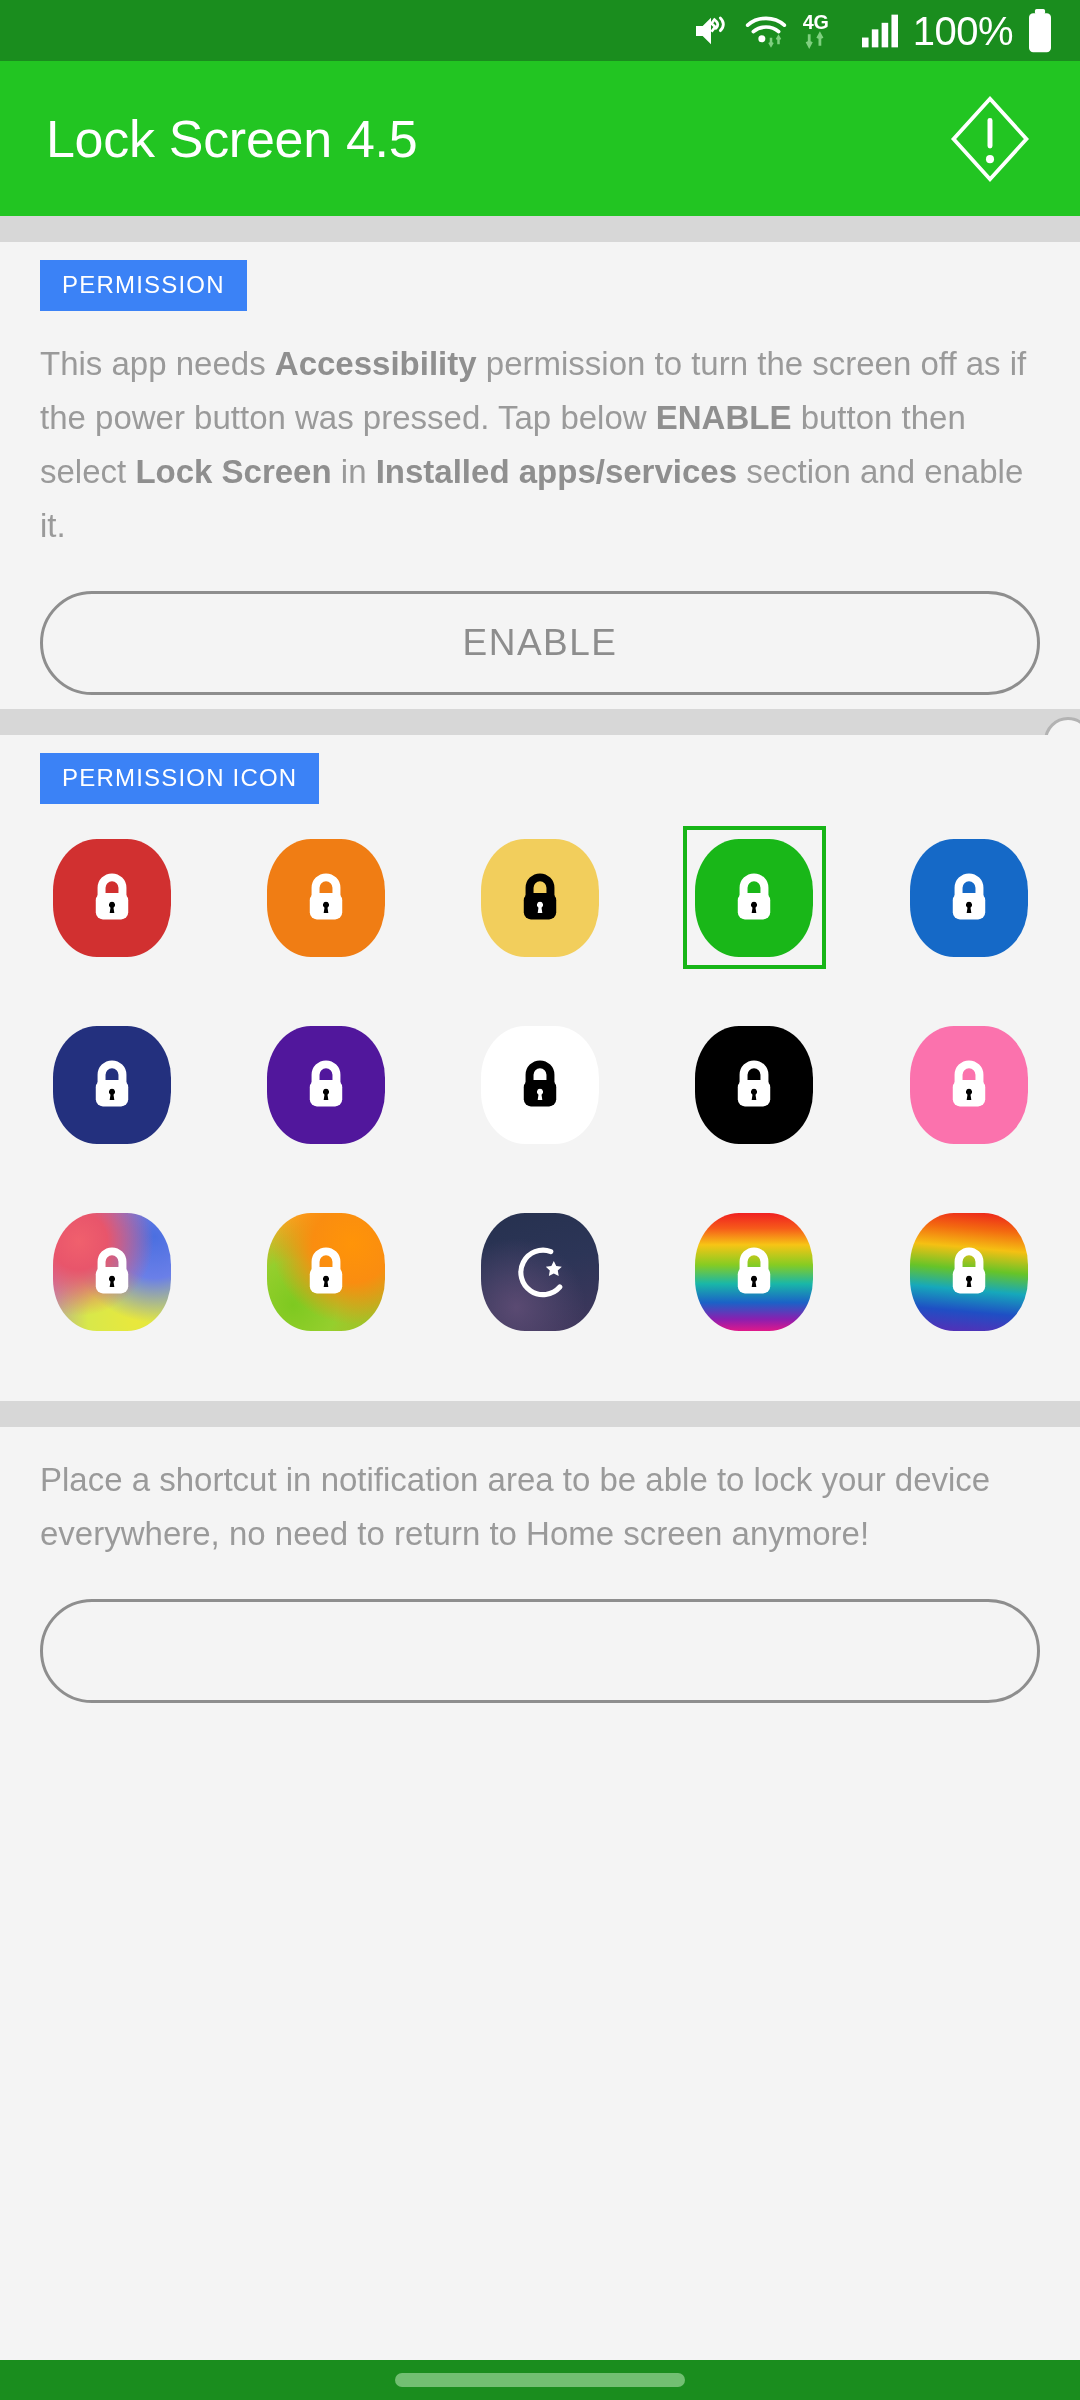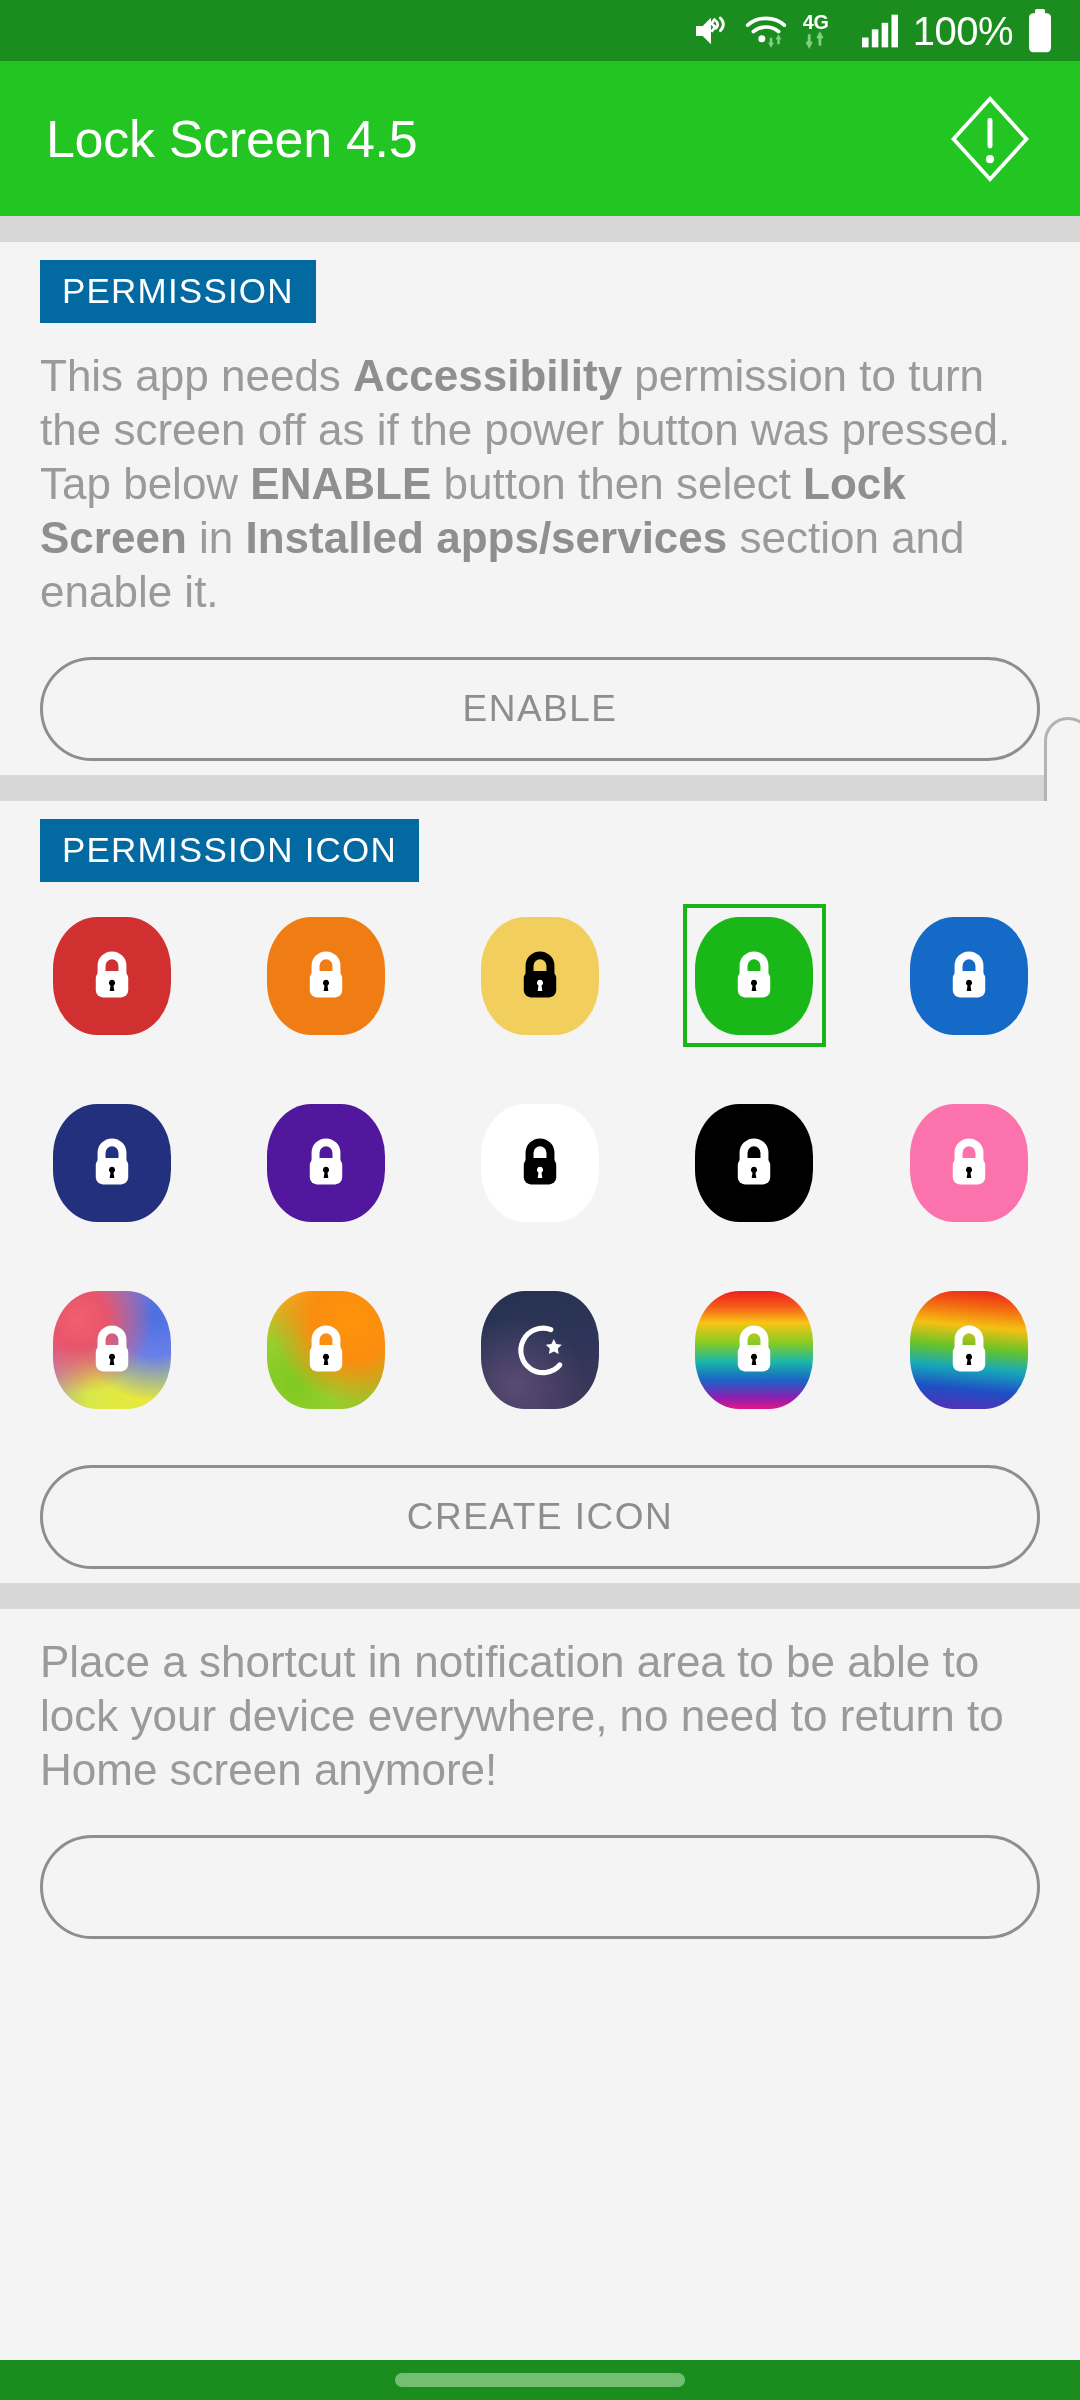--- a/index.html
+++ b/index.html
@@ -27,26 +27,26 @@
     padding:0 42px 0 46px;
   }
   .app-title{ color:#fff; font-size:52px; font-weight:400; letter-spacing:-0.3px; }
   .app-action{ width:96px; height:96px; display:flex; align-items:center; justify-content:center; }
 
   
   .divider{ height:26px; background:#d7d7d7; }
   .section{ background:#f4f4f4; padding:0 0 14px 0; position:relative; }
 
   .tag{
-    display:inline-block; background:#0369a1; color:#fff;
-    font-size:35px; letter-spacing:1.2px; font-weight:400;
+    display:inline-block; background:#3b82f6; color:#fff;
+    font-size:24px; letter-spacing:1.2px; font-weight:400;
     padding:11px 22px 12px 22px; margin:18px 0 0 40px;
   }
   .body-text{
-    color:#9a9a9a; font-size:44px; line-height:54px;
+    color:#9a9a9a; font-size:33px; line-height:54px;
     padding:26px 40px 0 40px; font-weight:400;
   }
   .body-text b{ color:#8f8f8f; font-weight:700; }
 
   .pill-btn{
     margin:38px 40px 0 40px;
     height:104px; border:3px solid #8e8e8e; border-radius:60px;
     background:#f4f4f4; color:#8d8d8d;
     font-family:"Liberation Sans", sans-serif;
     font-size:37px; letter-spacing:1.5px;
@@ -286,21 +286,20 @@
           <div class="squircle" style="background: linear-gradient(185deg, rgb(236, 28, 28) 0%, rgb(243, 106, 16) 16%, rgb(245, 192, 19) 31%, rgb(103, 196, 40) 48%, rgb(22, 168, 187) 64%, rgb(31, 79, 196) 81%, rgb(91, 43, 181) 100%);">
             <svg width="66" height="66" viewBox="0 0 24 24">
               <path d="M8.2 11V8.3a3.8 3.8 0 0 1 7.6 0V11" stroke="#ffffff" stroke-width="2.9" fill="none" stroke-linecap="round"></path>
               <rect x="6.1" y="10.2" width="11.8" height="9.6" rx="2.6" fill="#ffffff"></rect>
               <path d="M12 13.4a1.15 1.15 0 0 1 .55 2.15l.3 1.9h-1.7l.3-1.9A1.15 1.15 0 0 1 12 13.4z" fill="#000"></path>
             </svg>
           </div>
         </div>
       </div>
     </div>
-  <div class="pill-btn">CREATE ICON</div>
 </div>
 
 <div class="divider"></div>
 <div class="section">
   <div class="body-text"><span>Place a shortcut in notification area to be able to lock your device everywhere, no need to return to Home screen anymore!</span></div>
   <div class="pill-btn"></div>
 </div>
 
 <div class="nav-bar">
   <div class="nav-pill"></div>

